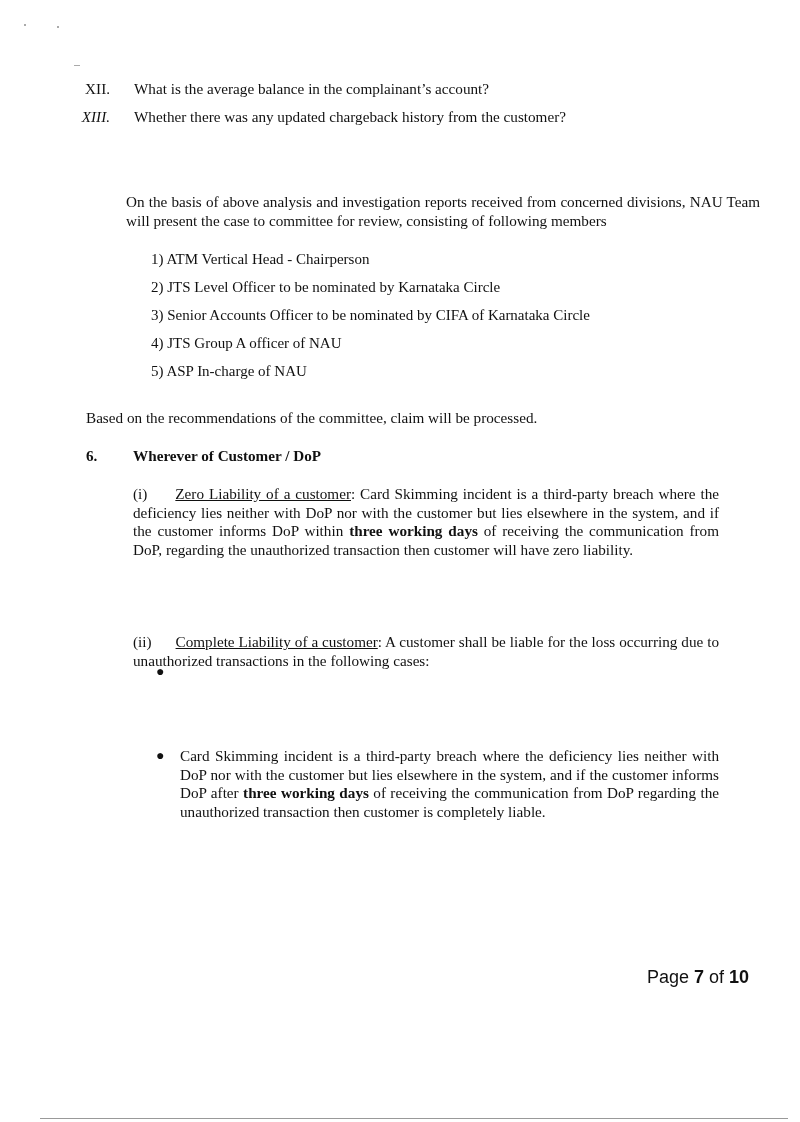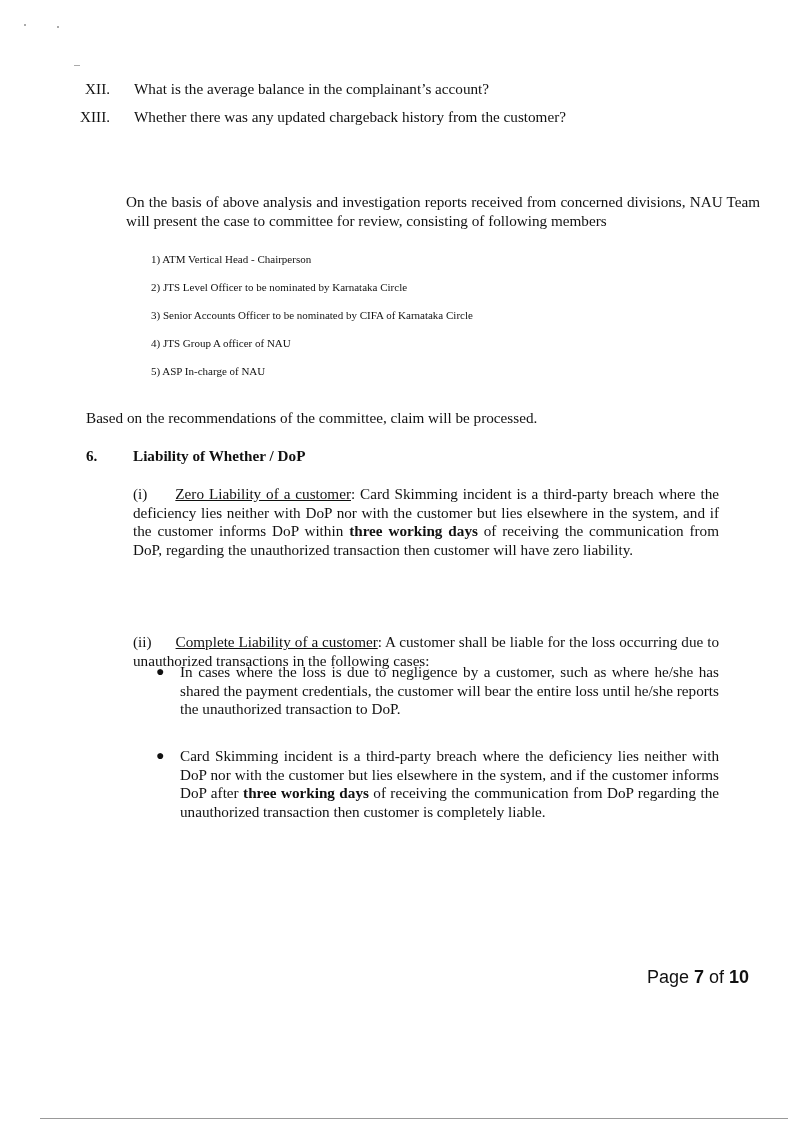--- a/index.html
+++ b/index.html
@@ -5,72 +5,69 @@
   html, body { margin: 0; padding: 0; background: #ffffff; }
   body { width: 800px; height: 1122px; position: relative; overflow: hidden;
          font-family: "Liberation Serif", "DejaVu Serif", serif; color: #111; }
   .page { position: absolute; left: 0; top: 0; width: 800px; height: 1122px; }
   .abs { position: absolute; }
   .txt { font-size: 15.2px; line-height: 18.6px; }
   .just { text-align: justify; }
   .roman { position: absolute; text-align: right; width: 40px; }
   .b { font-weight: bold; }
   .u { text-decoration: underline; }
-  .member { position: absolute; left: 151px; font-size: 11px; line-height: 18px; }
+  .member { position: absolute; left: 151px; font-size: 15px; line-height: 18px; }
   .bullet-dot { position: absolute; left: 156px; font-size: 14px; }
   .footer { position: absolute; left: 647px; top: 967px;
             font-family: "Liberation Sans", "DejaVu Sans", sans-serif; font-size: 18px; }
   .bottom-rule { position: absolute; left: 40px; right: 12px; top: 1118px; height: 1px; background: #999; }
   .speck { position: absolute; width: 2px; height: 2px; background: #aaa; }
 </style>
 </head>
 <body>
 
 <div class="page">
 
   <div class="speck" style="left:24px;top:24px;"></div>
   <div class="speck" style="left:57px;top:26px;"></div>
   <div class="speck" style="left:74px;top:65px;width:6px;height:1px;"></div>
 
   <div class="abs txt" style="left:70px;top:80px;width:680px;">
     <span class="roman" style="left:0;">XII.</span>
     <span class="abs" style="left:64px;white-space:nowrap;">What is the average balance in the complainant’s account?</span>
   </div>
   <div class="abs txt" style="left:70px;top:108px;width:680px;">
-    <span class="roman" style="left:0;">XIII.</span>
+    <span class="roman" style="left:0;font-style:italic;">XIII.</span>
     <span class="abs" style="left:64px;white-space:nowrap;">Whether there was any updated chargeback history from the customer?</span>
   </div>
 
   <div class="abs txt just" style="left:86px;top:193px;width:634px;margin-left:40px;">On the basis of above analysis and investigation reports received from concerned divisions, NAU Team will present the case to committee for review, consisting of following members</div>
 
   <div>
     <div class="member" style="top:250px;">1) ATM Vertical Head - Chairperson</div>
     <div class="member" style="top:278px;">2) JTS Level Officer to be nominated by Karnataka Circle</div>
     <div class="member" style="top:306px;">3) Senior Accounts Officer to be nominated by CIFA of Karnataka Circle</div>
     <div class="member" style="top:334px;">4) JTS Group A officer of NAU</div>
     <div class="member" style="top:362px;">5) ASP In-charge of NAU</div>
   </div>
 
   <div class="abs txt" style="left:86px;top:409px;width:634px;">Based on the recommendations of the committee, claim will be processed.</div>
 
   <div class="abs txt b" style="left:86px;top:447px;">6.</div>
-  <div class="abs txt b" style="left:133px;top:447px;white-space:nowrap;">Liability of Whether / DoP</div>
+  <div class="abs txt b" style="left:133px;top:447px;white-space:nowrap;">Wherever of Customer / DoP</div>
 
   <div class="abs txt just" style="left:133px;top:485px;width:586px;">
     <span>(i)</span><span style="display:inline-block;width:28px;"></span><span class="u">Zero Liability of a customer</span><span>: Card Skimming incident is a third-party breach where the deficiency lies neither with DoP nor with the customer but lies elsewhere in the system, and if the customer informs DoP within </span><span class="b">three working days</span><span> of receiving the communication from DoP, regarding the unauthorized transaction then customer will have zero liability.</span>
   </div>
 
   <div class="abs txt just" style="left:133px;top:597px;width:586px;margin-top:36px;">
     <span>(ii)</span><span style="display:inline-block;width:24px;"></span><span class="u">Complete Liability of a customer</span><span>: A customer shall be liable for the loss occurring due to unauthorized transactions in the following cases:</span>
   </div>
 
   <span class="bullet-dot" style="top:664px;">●</span>
-  <div class="abs txt just" style="left:180px;top:663px;width:539px;">
-    <span>In cases where the loss is due to negligence by a customer, such as where he/she has shared the payment credentials, the customer will bear the entire loss until he/she reports the unauthorized transaction to DoP.</span>
-  </div>
 
   <span class="bullet-dot" style="top:748px;">●</span>
   <div class="abs txt just" style="left:180px;top:747px;width:539px;">
     <span>Card Skimming incident is a third-party breach where the deficiency lies neither with DoP nor with the customer but lies elsewhere in the system, and if the customer informs DoP after </span><span class="b">three working days</span><span> of receiving the communication from DoP regarding the unauthorized transaction then customer is completely liable.</span>
   </div>
 
 
   <div class="footer">
     <span>Page </span><span class="b">7</span><span> of </span><span class="b">10</span>
   </div>

